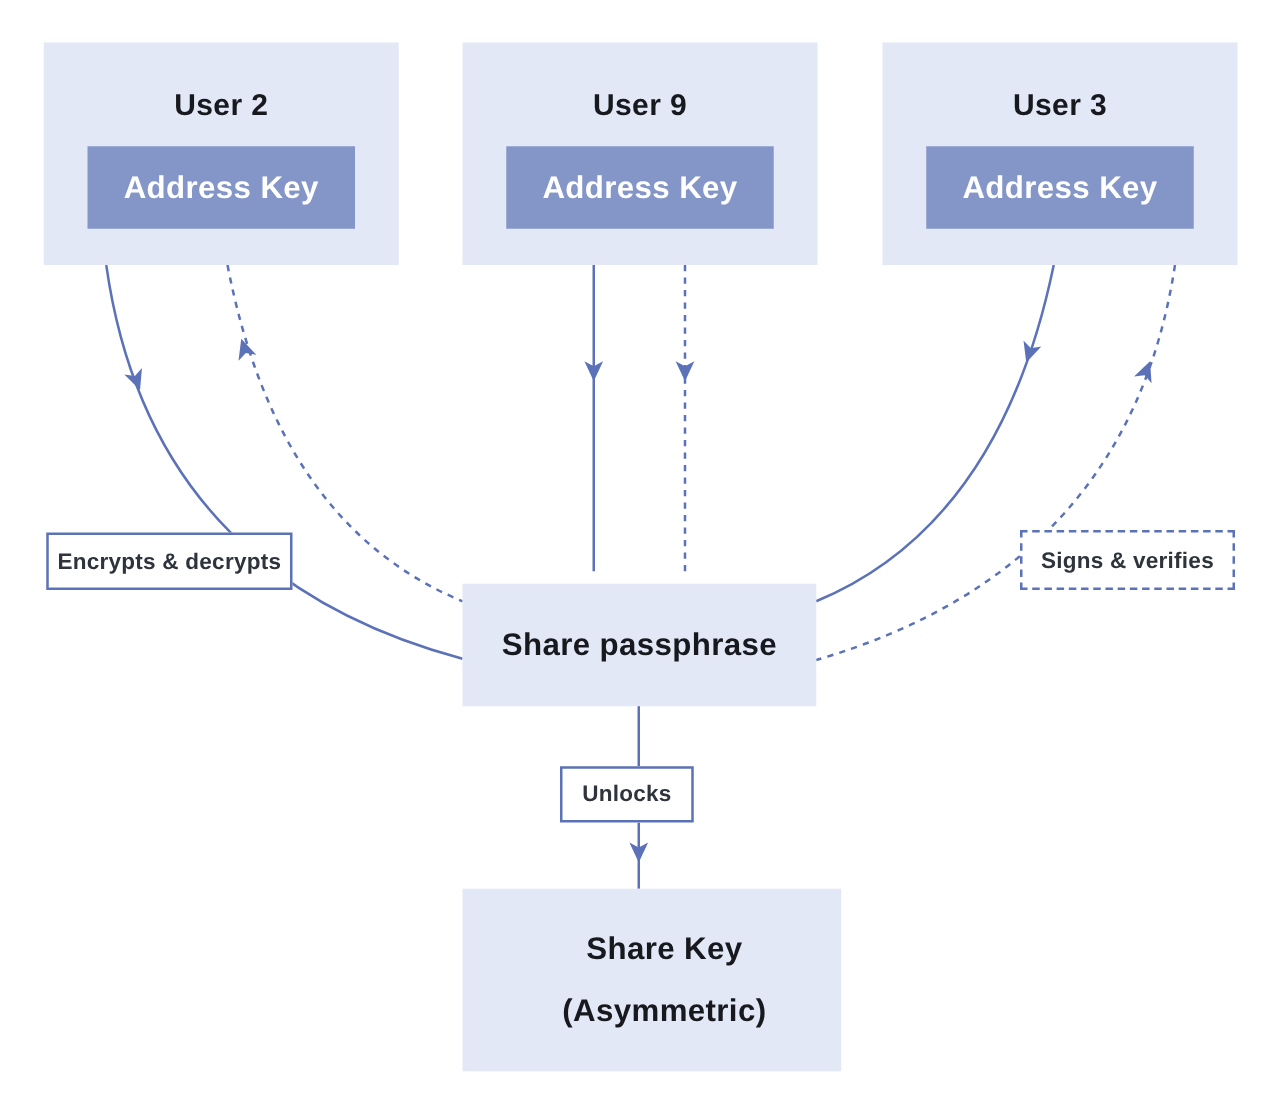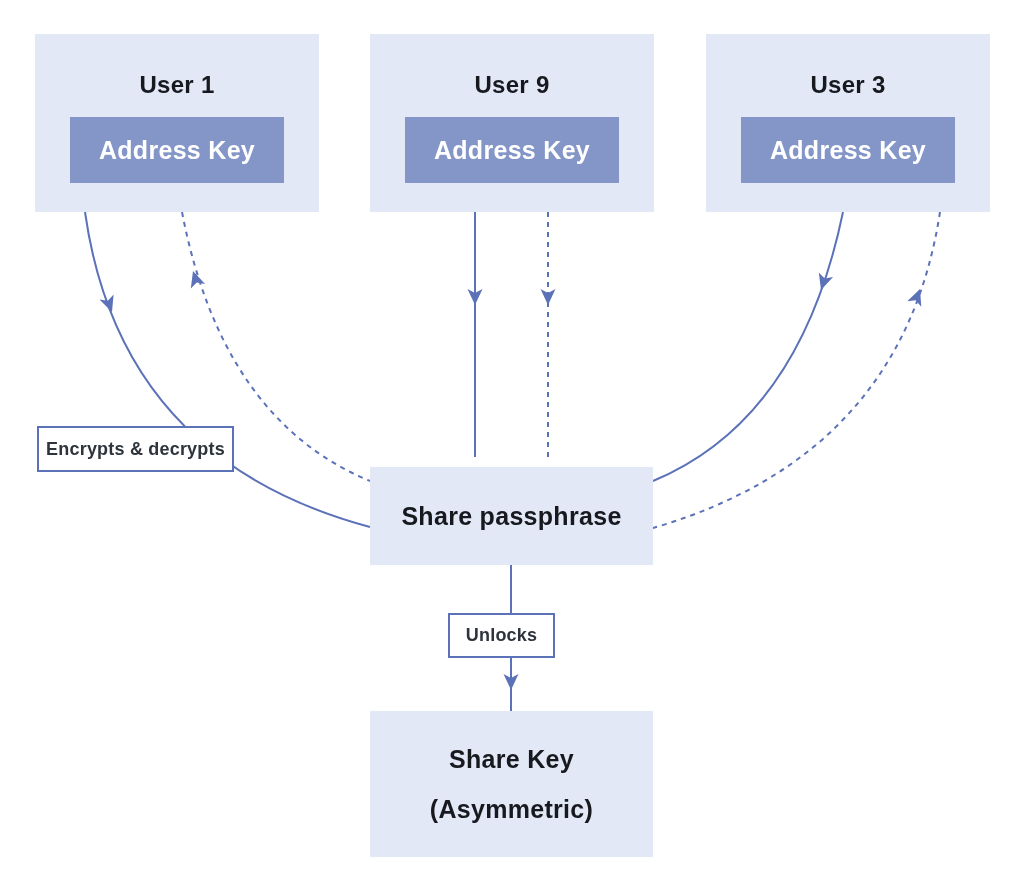--- a/index.html
+++ b/index.html
@@ -34,21 +34,21 @@
   .center-box{
     position:absolute;left:370px;top:467px;width:283px;height:98px;
     background:var(--box-fill);display:flex;align-items:center;justify-content:center;
     font-size:25px;font-weight:bold;color:var(--heading-text);letter-spacing:0.3px;
   }
   .bottom-box{
     position:absolute;left:370px;top:711px;width:283px;height:146px;
     background:var(--box-fill);display:flex;flex-direction:column;
     align-items:center;justify-content:center;
     font-size:25px;font-weight:bold;color:var(--heading-text);
-    line-height:50px;letter-spacing:0.3px;text-align:center;
+    line-height:50px;letter-spacing:0.3px;text-align:center;padding-left:20px;
   }
   .label-box{
     position:absolute;background:#fff;border:2px solid var(--line);
     box-sizing:border-box;display:flex;align-items:center;justify-content:center;
     font-size:18px;font-weight:600;color:var(--label-text);letter-spacing:0.2px;
   }
   .label-box.dashed{border-style:dashed;}
   .encrypts-label{left:37px;top:426px;width:197px;height:46px;}
   .signs-label{left:816px;top:424px;width:172px;height:48px;}
   .unlocks-label{left:448px;top:613px;width:107px;height:45px;}
@@ -75,35 +75,36 @@
     <polygon class="arrowhead" points="0,0 -16,-7.5 -12,0 -16,7.5" transform="translate(112,312) rotate(70)"></polygon>
     <polygon class="arrowhead" points="0,0 -16,-7.5 -12,0 -16,7.5" transform="translate(193,271) rotate(252)"></polygon>
     <polygon class="arrowhead" points="0,0 -16,-7.5 -12,0 -16,7.5" transform="translate(475,305) rotate(90)"></polygon>
     <polygon class="arrowhead" points="0,0 -16,-7.5 -12,0 -16,7.5" transform="translate(548,305) rotate(90)"></polygon>
     <polygon class="arrowhead" points="0,0 -16,-7.5 -12,0 -16,7.5" transform="translate(821,290) rotate(108)"></polygon>
     <polygon class="arrowhead" points="0,0 -16,-7.5 -12,0 -16,7.5" transform="translate(920,289) rotate(291)"></polygon>
     <polygon class="arrowhead" points="0,0 -16,-7.5 -12,0 -16,7.5" transform="translate(511,690) rotate(90)"></polygon>
   </svg>
 
   <div class="user-box" style="left:35px;top:34px;">
-    <div class="user-title">User 1</div>
+    <div class="user-title">User 2</div>
     <div class="key-box">Address Key</div>
   </div>
 
   <div class="user-box" style="left:370px;top:34px;">
     <div class="user-title">User 9</div>
     <div class="key-box">Address Key</div>
   </div>
 
   <div class="user-box" style="left:706px;top:34px;">
     <div class="user-title">User 3</div>
     <div class="key-box">Address Key</div>
   </div>
 
   <div class="label-box encrypts-label">Encrypts &amp; decrypts</div>
+  <div class="label-box dashed signs-label">Signs &amp; verifies</div>
 
   <div class="center-box">Share passphrase</div>
 
   <div class="label-box unlocks-label">Unlocks</div>
 
   <div class="bottom-box">
     <div>Share Key</div>
     <div>(Asymmetric)</div>
   </div>
 

